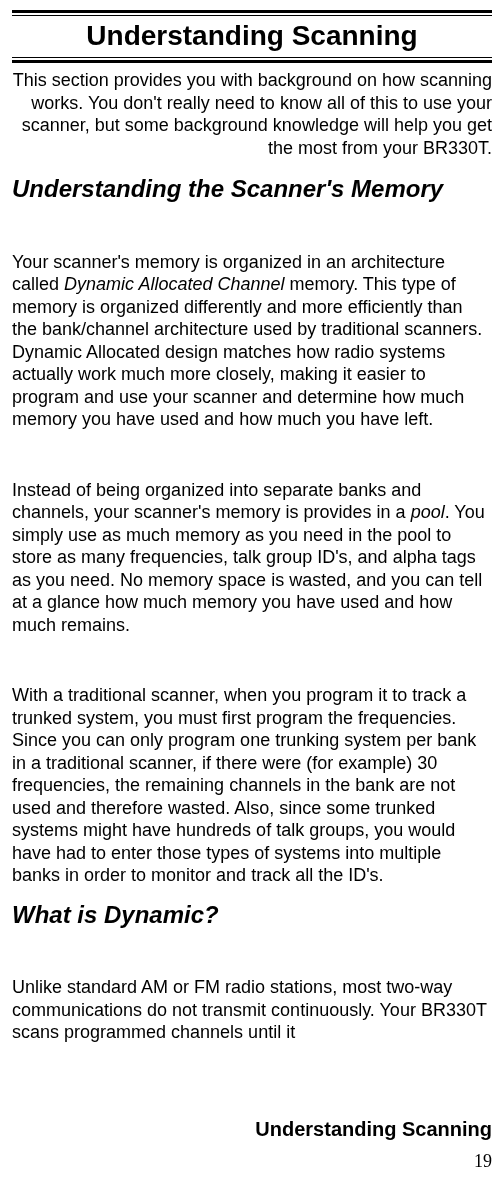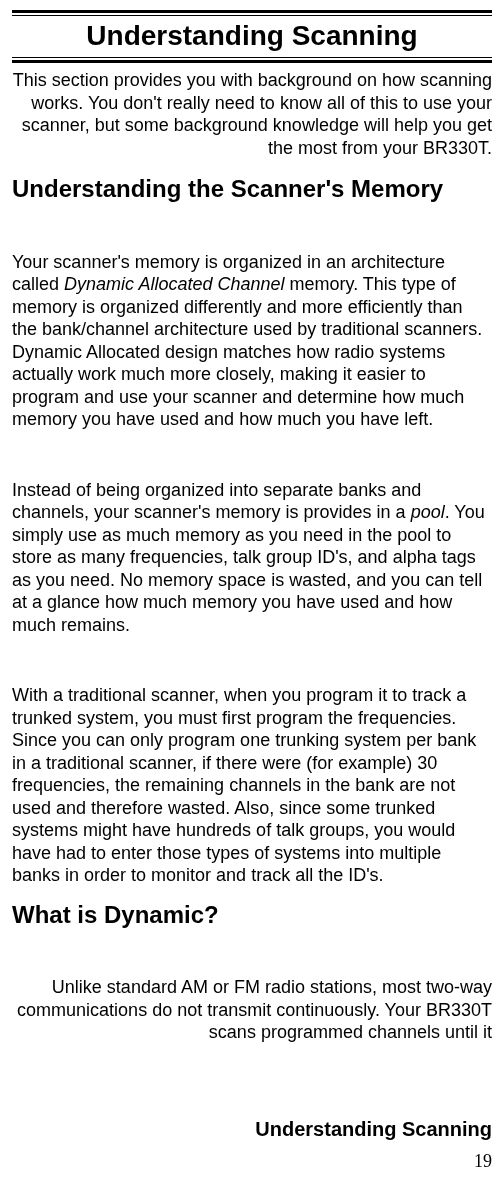--- a/index.html
+++ b/index.html
@@ -25,20 +25,21 @@
       font-size: 18px;
       margin-top: 6px;
       margin-bottom: 16px;
       text-align: right;
     }
     .section-title {
       font-size: 24px;
       font-weight: bold;
       margin-bottom: 4px;
       line-height: 1.15;
+      font-style: italic;
     }
     .para {
       font-size: 18px;
       margin-bottom: 14px;
       margin-top: 48px;
     }
     .italic { font-style: italic; }
     .footer-label {
       position: absolute;
       right: 12px;
@@ -74,16 +75,16 @@
 </p>
 
 <p class="para">
   <span>Instead of being organized into separate banks and channels, your scanner's memory is provides in a </span><span class="italic">pool</span><span>. You simply use as much memory as you need in the pool to store as many frequencies, talk group ID's, and alpha tags as you need. No memory space is wasted, and you can tell at a glance how much memory you have used and how much remains.</span>
 </p>
 
 <p class="para">With a traditional scanner, when you program it to track a trunked system, you must first program the frequencies. Since you can only program one trunking system per bank in a traditional scanner, if there were (for example) 30 frequencies, the remaining channels in the bank are not used and therefore wasted. Also, since some trunked systems might have hundreds of talk groups, you would have had to enter those types of systems into multiple banks in order to monitor and track all the ID's.</p>
 
 <h2 class="section-title">What is Dynamic?</h2>
 
-<p class="para" style="margin-bottom:0;text-align:right;">Unlike standard AM or FM radio stations, most two-way communications do not transmit continuously. Your BR330T scans programmed channels until it</p>
+<p class="para" style="margin-bottom:0;">Unlike standard AM or FM radio stations, most two-way communications do not transmit continuously. Your BR330T scans programmed channels until it</p>
 
 <div class="footer-label">Understanding Scanning</div>
 <div class="page-num">19</div>
 
 </body></html>

